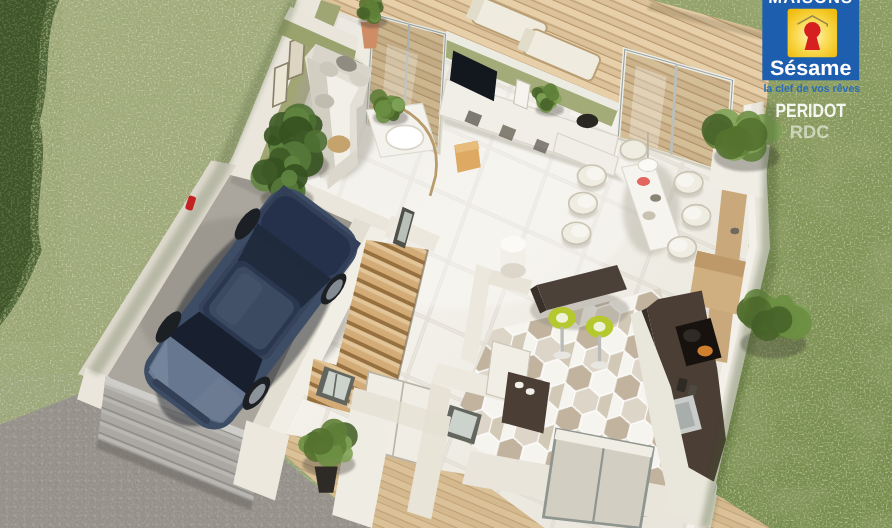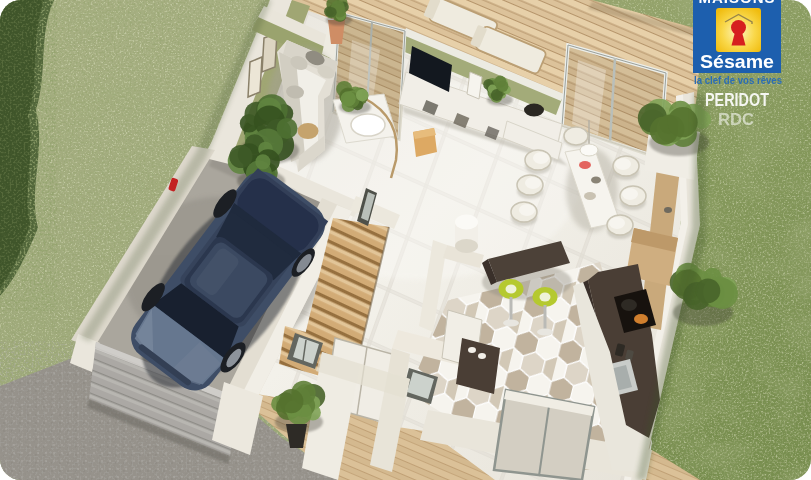--- a/index.html
+++ b/index.html
@@ -1,14 +1,14 @@
 <!DOCTYPE html>
 <html><head><meta charset="utf-8"><title>plan</title>
 <style>html,body{margin:0;padding:0;background:#fff;font-family:"Liberation Sans",sans-serif;}
-#wrap{position:relative;width:811px;height:480px;overflow:hidden;border-radius:21px;}</style>
+#wrap{position:relative;width:811px;height:480px;overflow:hidden;}</style>
 </head><body>
 <div id="wrap">
 <svg width="811" height="480" viewBox="0 0 811 480" xmlns="http://www.w3.org/2000/svg">
 <defs>
 <filter id="nz" x="-5%" y="-5%" width="110%" height="110%">
   <feTurbulence type="fractalNoise" baseFrequency="0.5" numOctaves="3" seed="11"></feTurbulence>
   <feColorMatrix type="matrix" values="0 0 0 0 0.30  0 0 0 0 0.37  0 0 0 0 0.16  5 0 0 0 -2.35"></feColorMatrix>
 </filter>
 <filter id="nzL" x="-5%" y="-5%" width="110%" height="110%">
   <feTurbulence type="fractalNoise" baseFrequency="0.55" numOctaves="3" seed="29"></feTurbulence>

